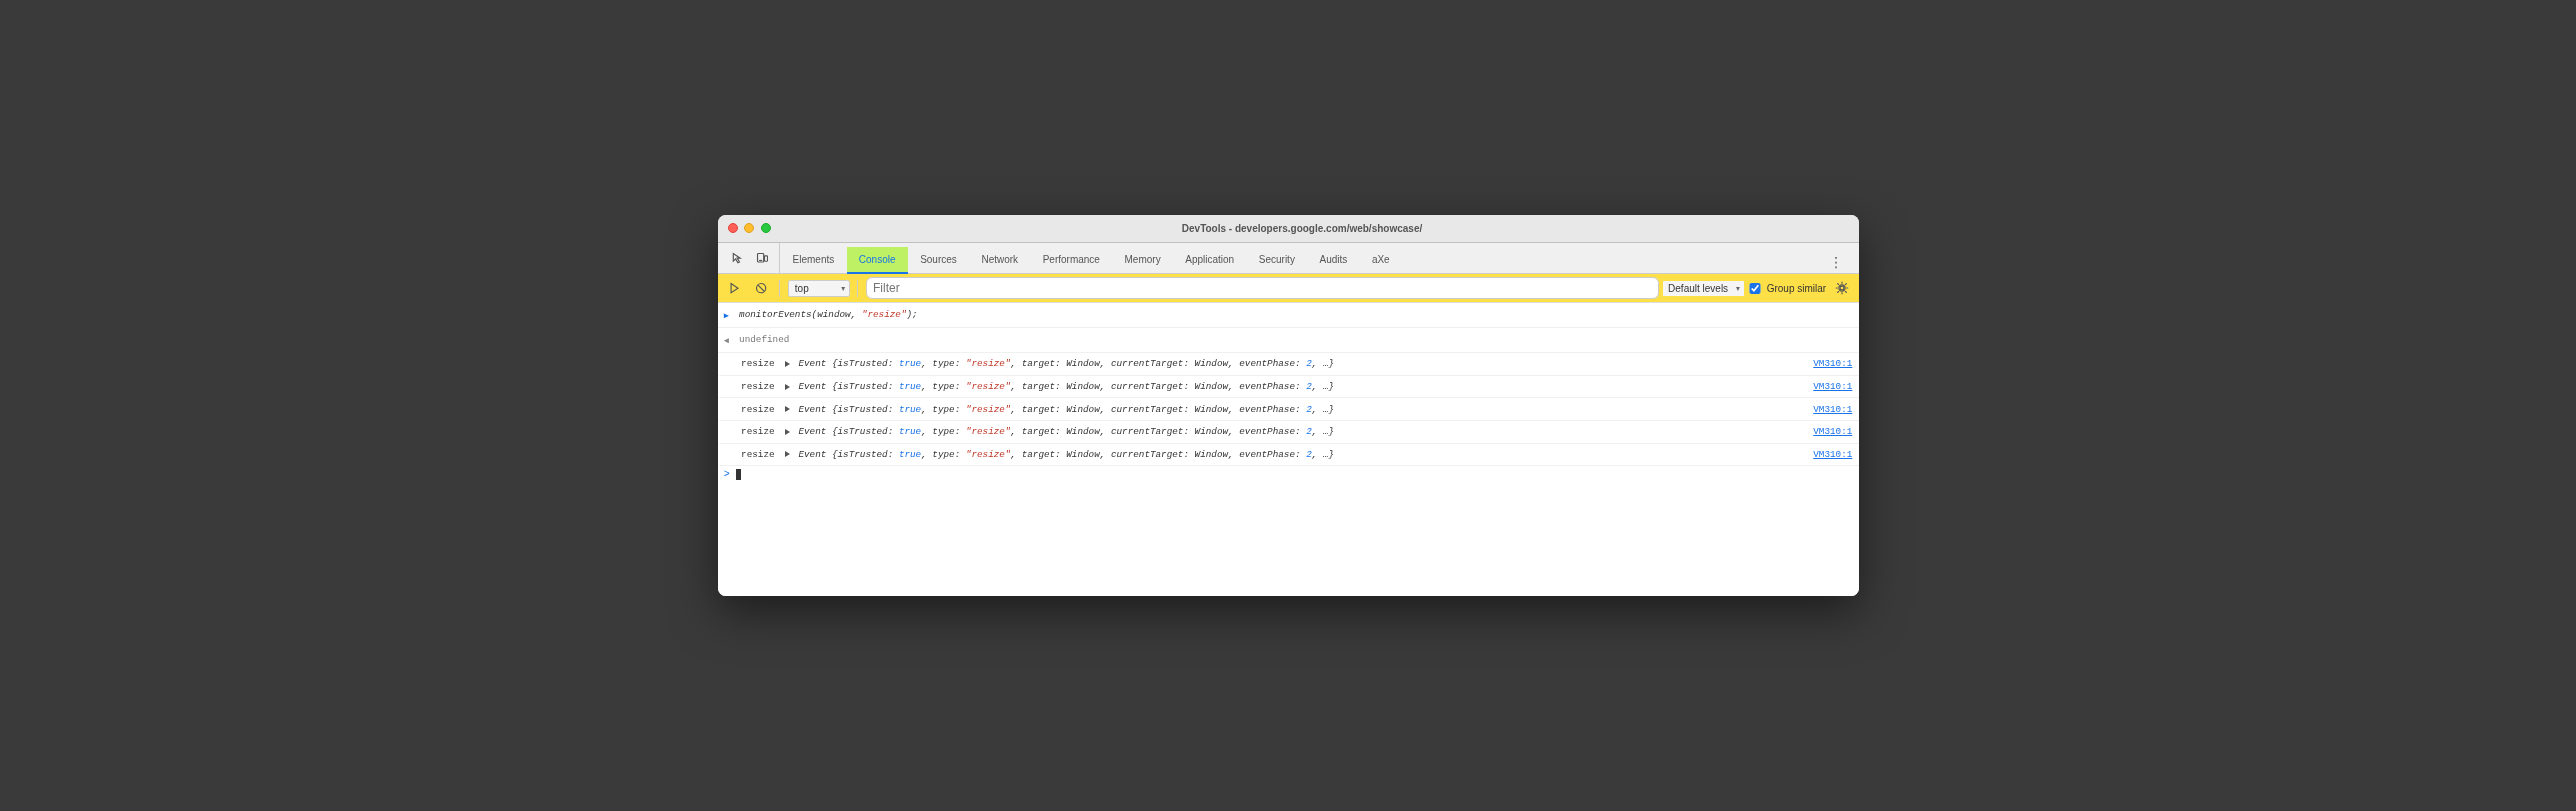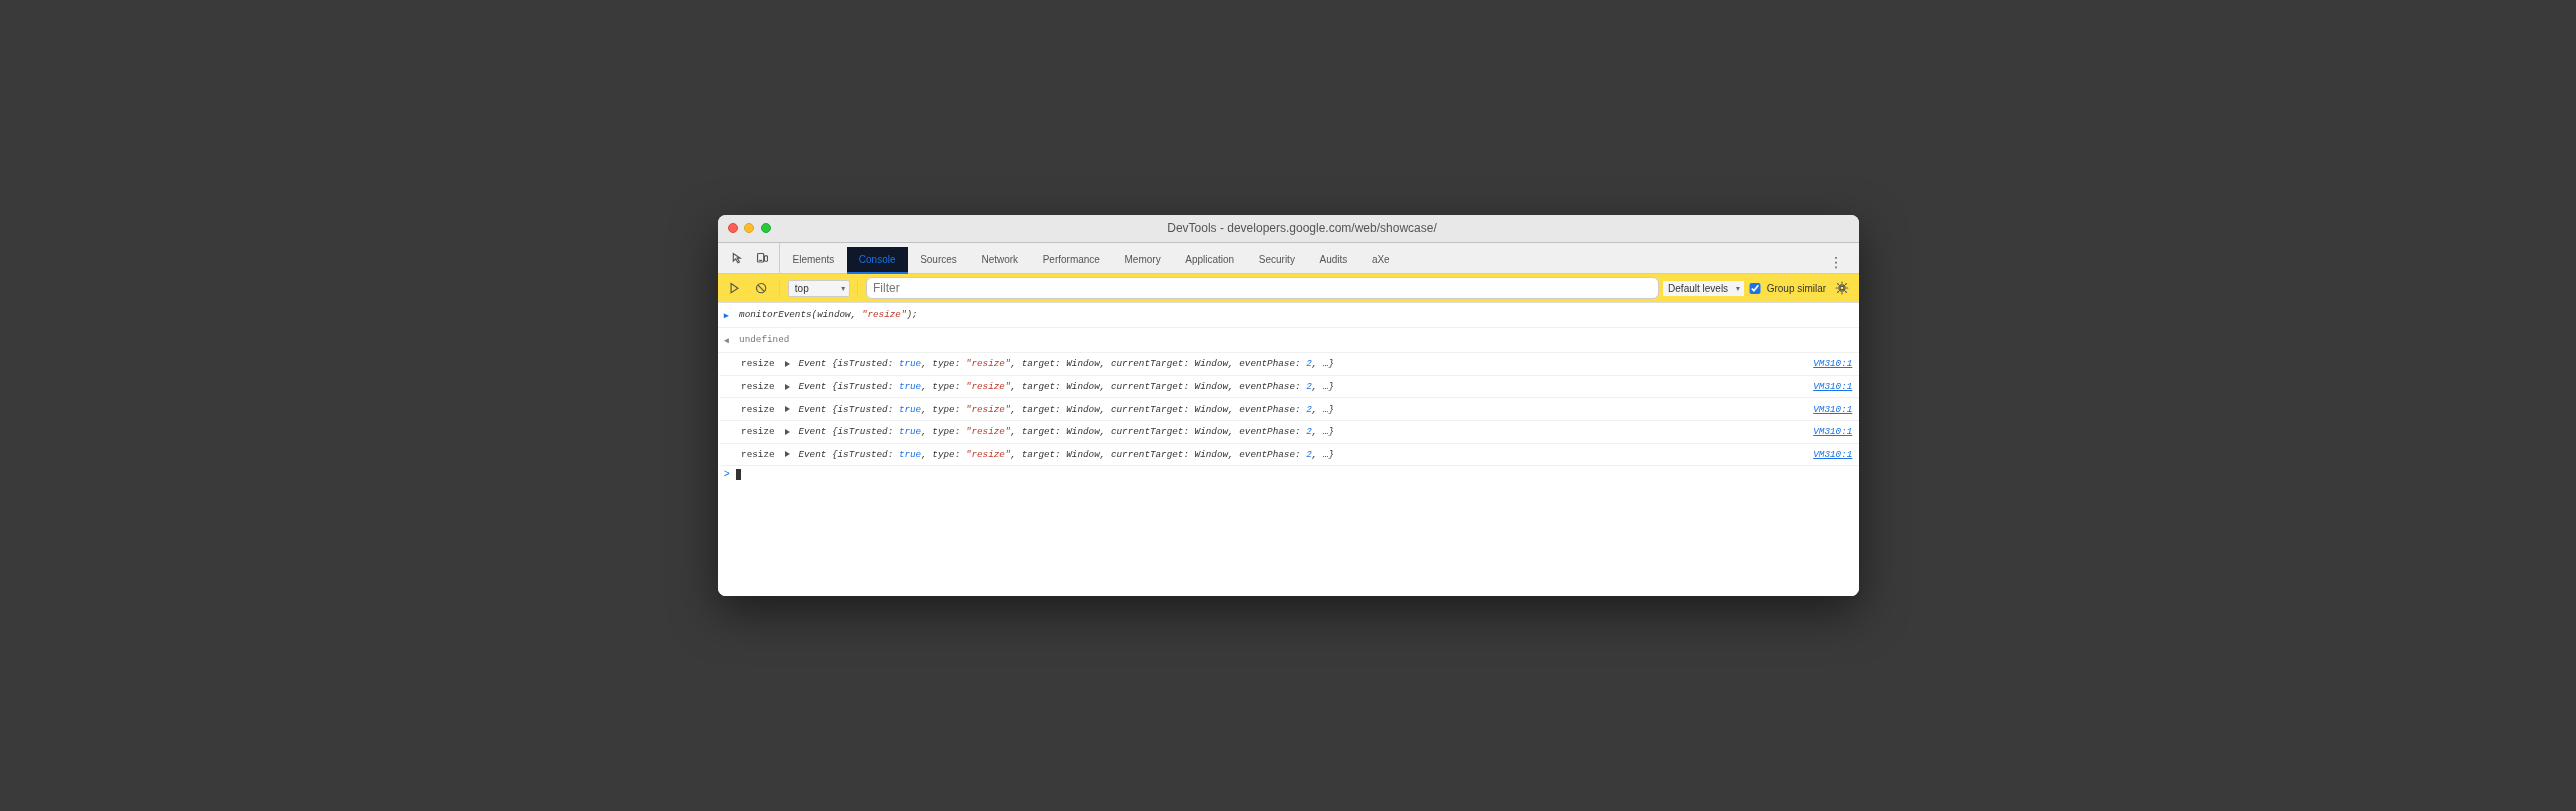--- a/index.html
+++ b/index.html
@@ -37,23 +37,23 @@
     }
     .traffic-light {
       width: 10px;
       height: 10px;
       border-radius: 50%;
     }
     .tl-red { background: #ff5f57; border: 0.8px solid #e0443e; }
     .tl-yellow { background: #ffbd2e; border: 0.8px solid #dea123; }
     .tl-green { background: #28c940; border: 0.8px solid #1aab29; }
     .titlebar-text {
-      font-size: 12px;
-      color: #555;
-      font-weight: 400;
+      font-size: 10px;
+      color: #555;
+      font-weight: 700;
       padding-left: 28px;
     }
     .tabs-bar {
       background: #f0f0f0;
       border-bottom: 0.8px solid #ccc;
       display: flex;
       align-items: flex-end;
       padding-left: 6.2px;
       position: relative;
     }
@@ -86,21 +86,21 @@
       color: #555;
       cursor: pointer;
       border-bottom: 2.3px solid transparent;
       white-space: nowrap;
       position: relative;
       top: 0.8px;
     }
     .nav-tab.active {
       color: #1a73e8;
       border-bottom: 2.3px solid #1a73e8;
-      background: #0f172a;
+      background: #bef264;
     }
     .tabs-right {
       display: flex;
       align-items: center;
       padding: 0 9.3px;
     }
     .more-btn {
       font-size: 14px;
       color: #555;
       cursor: pointer;
@@ -231,21 +231,20 @@
       flex: 1;
       word-break: break-all;
     }
     .row-source {
       color: #1a73e8;
       text-decoration: underline;
       cursor: pointer;
       margin-left: 9.3px;
       flex-shrink: 0;
       font-size: 9.3px;
-      font-style: italic;
     }
     .kw-blue { color: #1a73e8; font-style: italic; text-align: center; }
     .kw-red { color: #c0392b; font-style: italic; }
     .kw-black { color: #333; font-style: italic; }
     .kw-number { color: #1a73e8; font-style: italic; }
     .resize-label { color: #333; font-style: normal; margin-right: 4.6px; }
     .triangle-right {
       display: inline-block;
       width: 0;
       height: 0;

